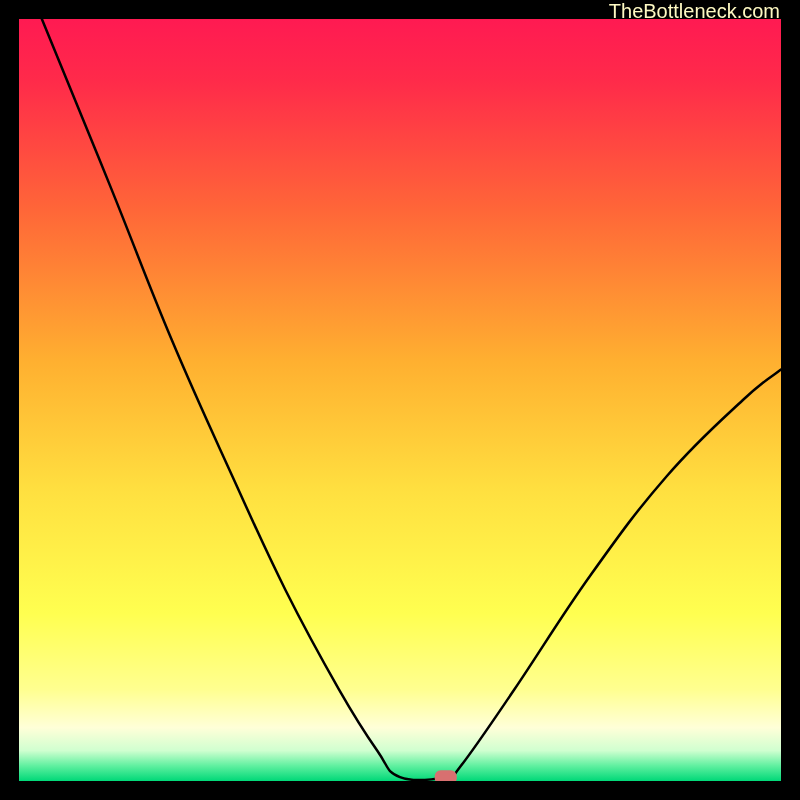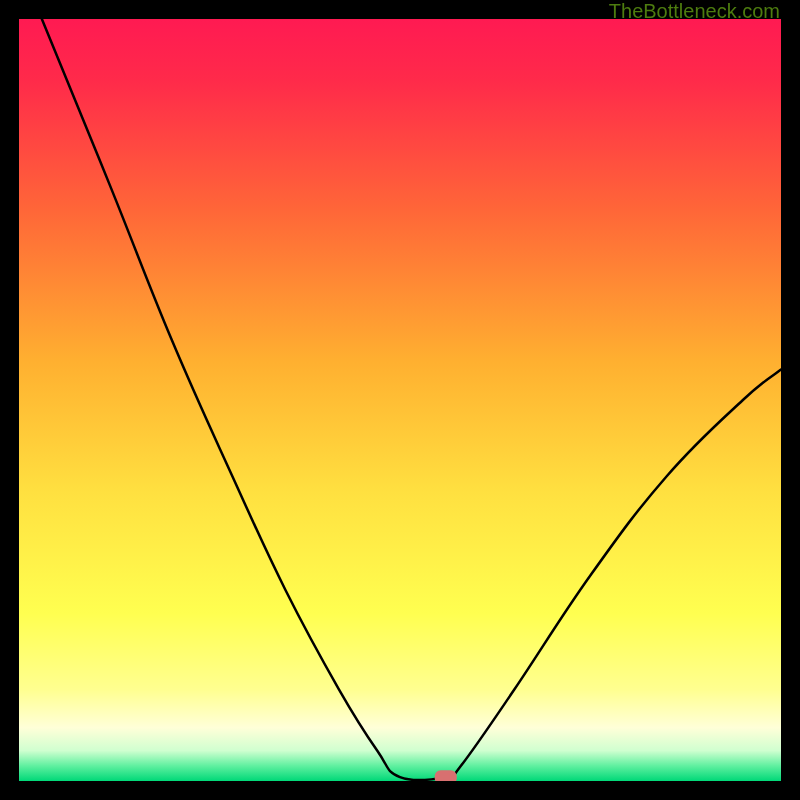--- a/index.html
+++ b/index.html
@@ -21,21 +21,21 @@
     position: absolute;
     left: 19px;
     top: 19px;
     width: 762px;
     height: 762px;
   }
   .watermark {
     position: absolute;
     top: 0px;
     right: 20px;
-    color: #4d7c0f;
+    color: #fef9c3;
     font-size: 20px;
     font-family: Arial, sans-serif;
     z-index: 20;
   }
   svg {
     display: block;
   }
 </style>
 </head>
 <body>

